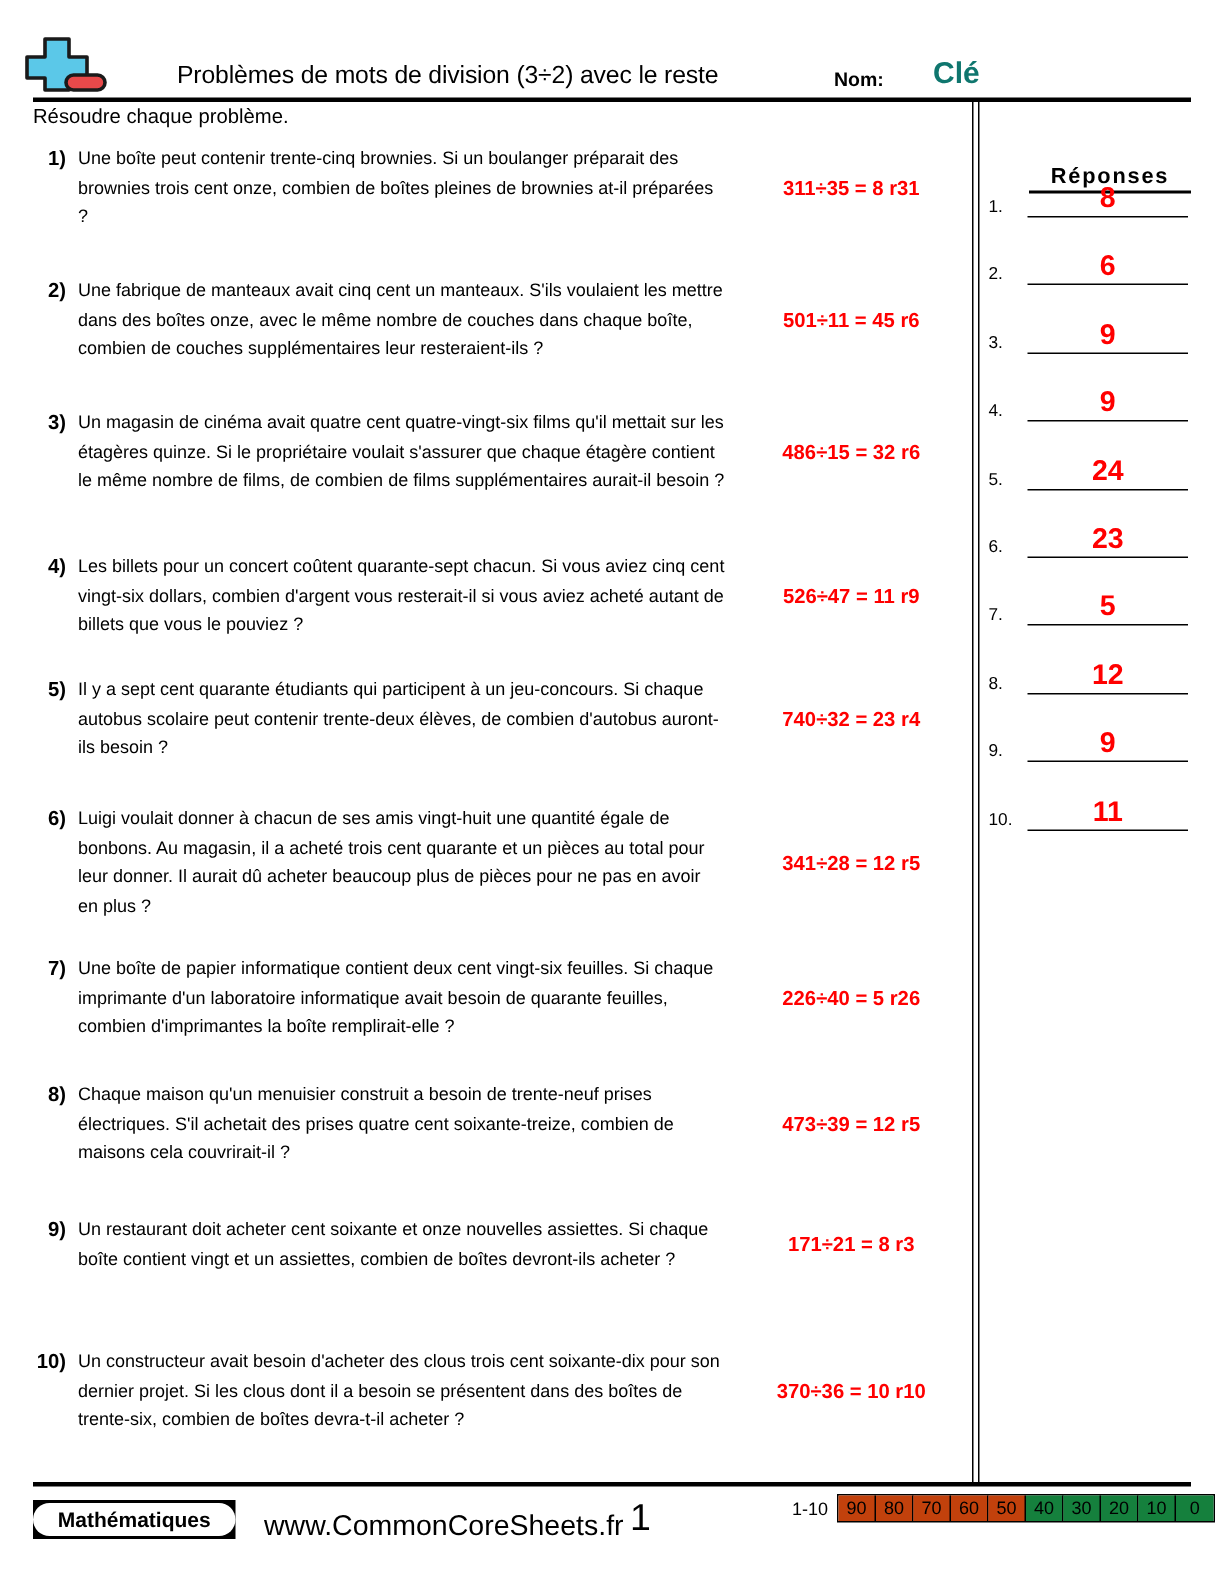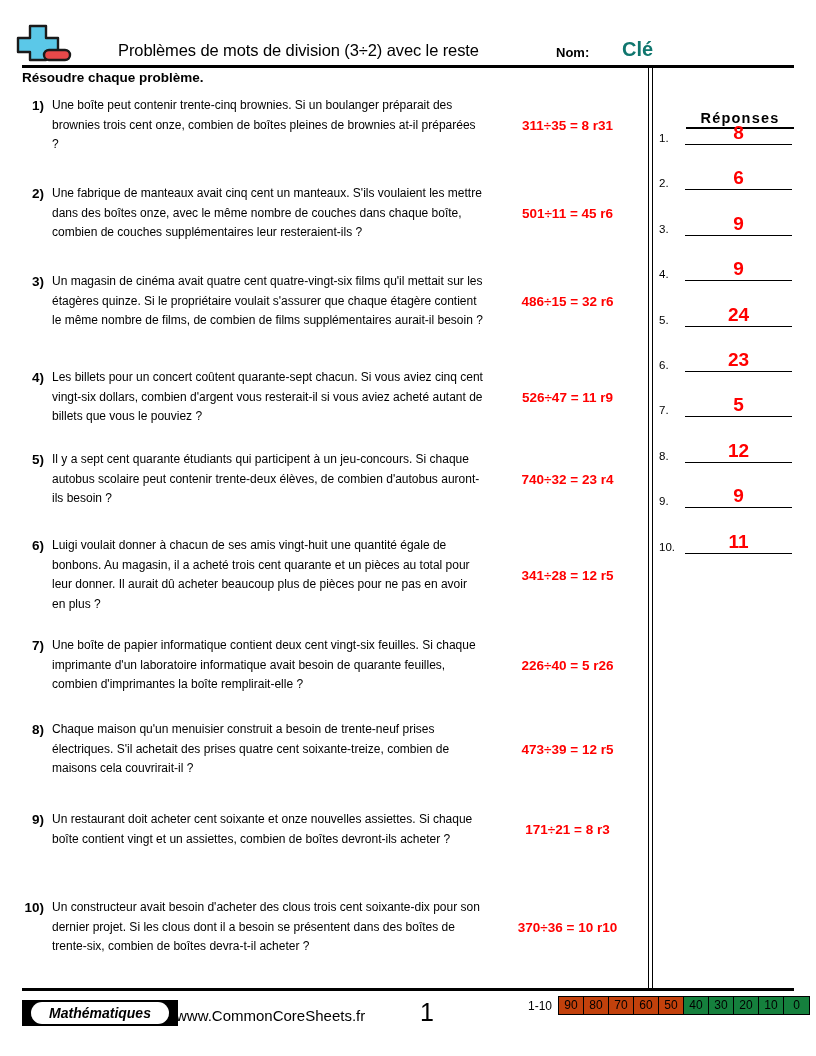--- a/index.html
+++ b/index.html
@@ -52,21 +52,21 @@
     left: 22px; top: 65px;
     width: 772px; height: 3px;
     background: #000000;
   }
 
   
   #directions {
     position: absolute;
     left: 22px; top: 70px;
     font-size: 13.5px;
-    font-weight: bold;
+    font-weight: normal;
     white-space: nowrap;
   }
   #answers-heading {
     position: absolute;
     left: 686px; top: 70px;
     width: 108px;
     text-align: center;
     font-size: 14.5px;
     font-weight: bold;
     letter-spacing: 1.2px;
@@ -161,45 +161,44 @@
   
   #footer-rule {
     position: absolute;
     left: 22px; top: 988px;
     width: 772px; height: 3px;
     background: #000000;
   }
   #brand-badge {
     position: absolute;
     left: 22px; top: 1000px;
-    width: 156px; height: 26px;
+    width: 135px; height: 26px;
     background: #000000;
     display: flex;
     align-items: center;
     justify-content: center;
-    font-style: italic;
   }
   #brand-oval {
     width: 138px; height: 22px;
     background: #ffffff;
     border-radius: 11px;
     display: flex;
     align-items: center;
     justify-content: center;
   }
   #brand-text {
     font-size: 14px;
     font-weight: bold;
     color: #000000;
     white-space: nowrap;
   }
   #site-url {
     position: absolute;
     left: 176px; top: 1007px;
-    font-size: 15px;
+    font-size: 19px;
     white-space: nowrap;
   }
   #page-number {
     position: absolute;
     left: 420px; top: 998px;
     font-size: 25px;
     white-space: nowrap;
   }
 
   

